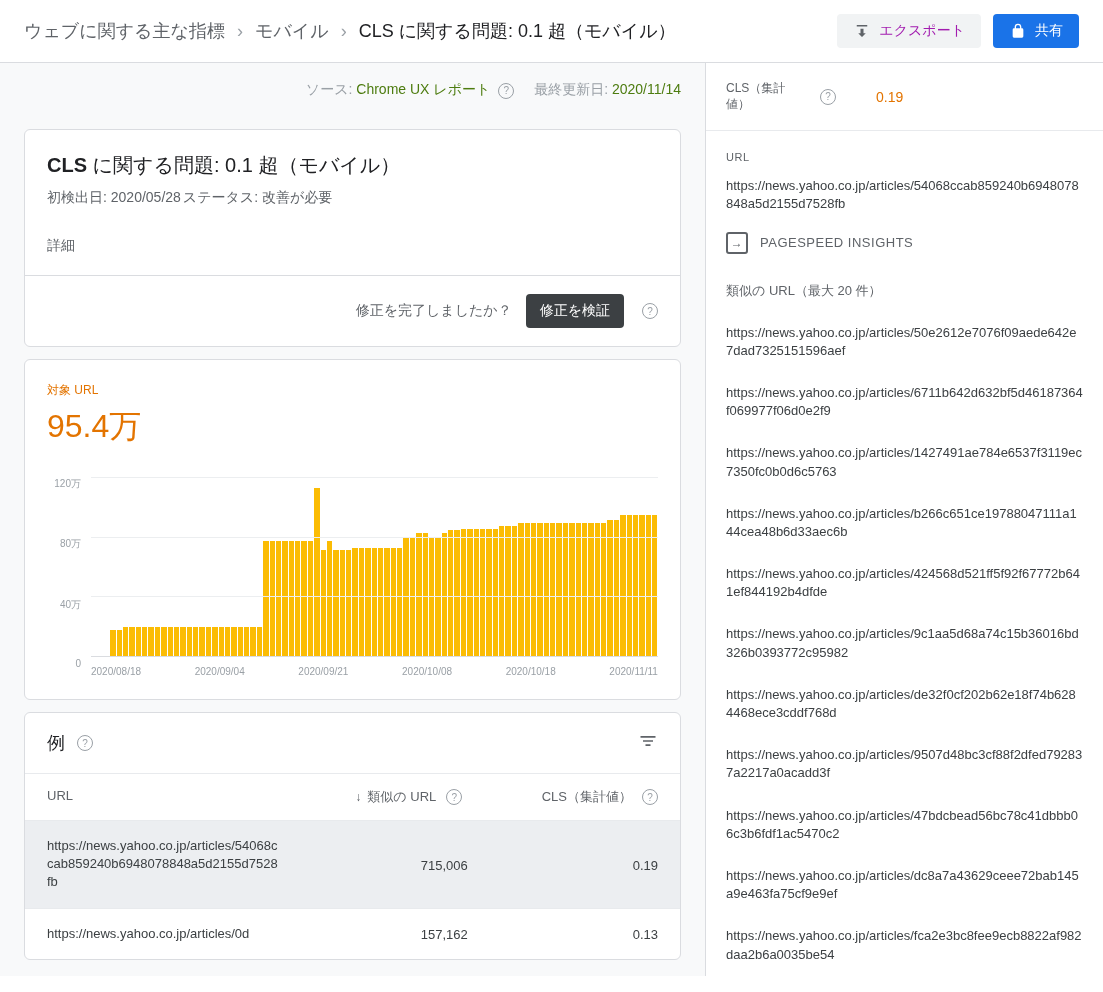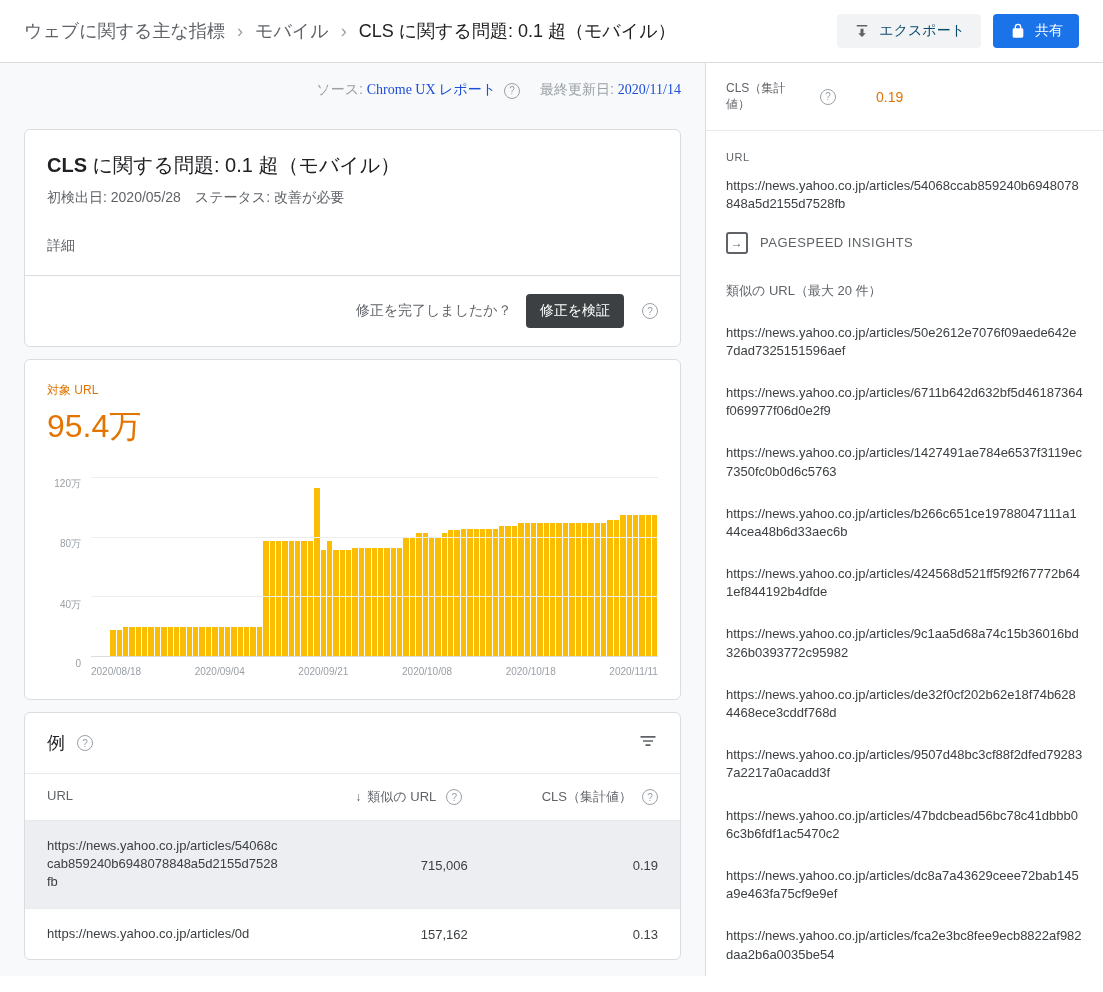--- a/index.html
+++ b/index.html
@@ -5,38 +5,38 @@
   * { box-sizing: border-box; margin: 0; padding: 0; }
   body { font-family: Arial, "Hiragino Sans", "Meiryo", sans-serif; background: #fff; color: #202124; width: 1103px; }
   
   
   .topbar { display: flex; align-items: center; padding: 14px 24px; border-bottom: 1px solid #dadce0; }
   .breadcrumb { display: flex; align-items: center; gap: 12px; font-size: 18px; color: #5f6368; flex: 1; }
   .breadcrumb .crumb.current { color: #202124; font-weight: 500; }
   .breadcrumb .chev { color: #9aa0a6; }
   .topbar-actions { display: flex; gap: 12px; }
   .btn { display: inline-flex; align-items: center; gap: 8px; padding: 8px 16px; border-radius: 4px; font-size: 14px; font-weight: 500; cursor: pointer; border: none; }
-  .btn.ghost { background: #f1f3f4; color: #0c4a6e; justify-content: space-between; }
+  .btn.ghost { background: #f1f3f4; color: #a21caf; justify-content: space-between; }
   .btn.primary { background: #1a73e8; color: #fff; }
   .icon { width: 18px; height: 18px; display: inline-flex; align-items: center; justify-content: center; }
   
   .body-wrap { display: flex; background: #f8f9fa; }
   .left-col { flex: 1; padding: 0 0 0 0; }
   .right-col { width: 398px; background: #fff; border-left: 1px solid #dadce0; }
   
   .meta-row { display: flex; justify-content: flex-end; gap: 20px; padding: 18px 24px; font-size: 14px; color: #5f6368; }
   .meta-row .label { color: #9aa0a6; }
-  .meta-row .value { color: #1d4ed8; font-family: Liberation Serif, serif; }
+  .meta-row .value { color: #4d7c0f; }
   .help-circle { display: inline-flex; width: 16px; height: 16px; border: 1.5px solid #9aa0a6; border-radius: 50%; align-items: center; justify-content: center; font-size: 10px; color: #9aa0a6; margin-left: 4px; }
   
   .card { background: #fff; border: 1px solid #dadce0; border-radius: 6px; margin: 12px 24px; }
   .card.issue { padding: 22px 22px 0 22px; }
   .issue-title { font-size: 20px; font-weight: 400; color: #202124; margin-bottom: 10px; }
   .issue-title strong { font-weight: 700; }
-  .issue-meta { font-size: 14px; color: #5f6368; display: flex; gap: 14px; margin-bottom: 30px; }
+  .issue-meta { font-size: 14px; color: #5f6368; display: flex; gap: 2px; margin-bottom: 30px; }
   .issue-detail-link { font-size: 14px; color: #5f6368; margin-bottom: 20px; }
   .issue-footer { display: flex; align-items: center; justify-content: flex-end; gap: 14px; padding: 18px 0; border-top: 1px solid #dadce0; margin: 0 -22px; padding-right: 22px; }
   .issue-footer .prompt { color: #5f6368; font-size: 14px; margin-left: 20px; }
   .btn.dark { background: #3c4043; color: #fff; padding: 8px 14px; }
   
   .card.chart { padding: 22px; }
   .chart-label { font-size: 12px; color: #e37400; font-weight: 500; margin-bottom: 6px; }
   .chart-value { font-size: 32px; color: #e37400; font-weight: 400; margin-bottom: 28px; }
   .chart-area { position: relative; height: 200px; }
   .y-axis { position: absolute; left: 0; top: 0; bottom: 8px; width: 40px; display: flex; flex-direction: column; justify-content: space-between; align-items: flex-end; font-size: 10px; color: #9aa0a6; padding-right: 6px; }

